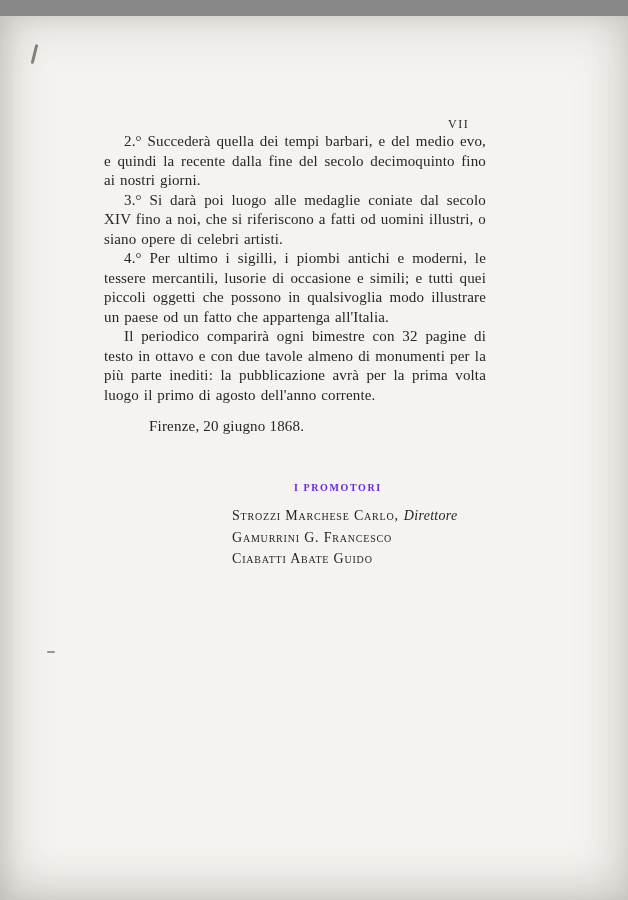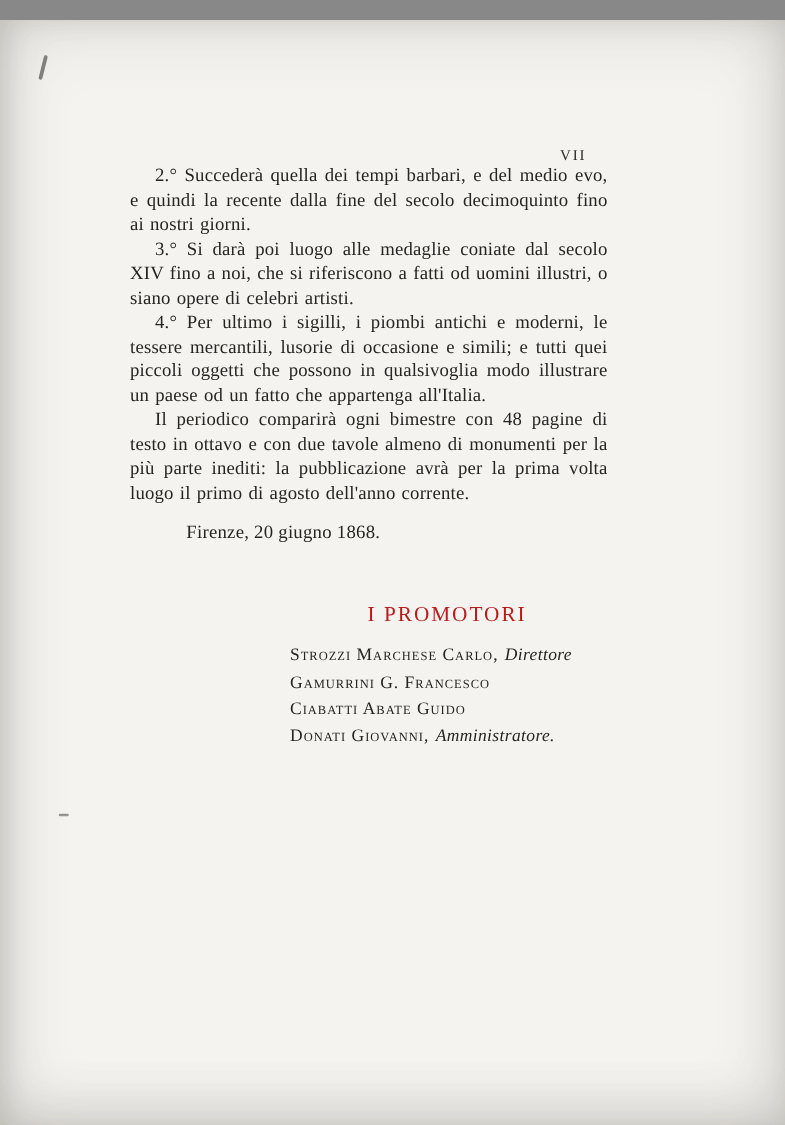--- a/index.html
+++ b/index.html
@@ -72,24 +72,24 @@
   .dateline {
     margin: 13px 0 0 45px;
     font-size: 15px;
     letter-spacing: 0.2px;
   }
   .promotori {
     margin-top: 47px;
   }
   .promotori-heading {
     margin: 0 0 0 190px;
-    font-size: 17px;
-    font-weight: normal;
+    font-size: 10px;
+    font-weight: bold;
     letter-spacing: 1.6px;
-    color: #b91c1c;
+    color: #6d28d9;
   }
   .promoter-list {
     list-style: none;
     margin: 12px 0 0 128px;
     padding: 0;
   }
   .promoter-list li {
     font-size: 14px;
     line-height: 21.5px;
     letter-spacing: 0.3px;
@@ -108,39 +108,36 @@
 <body>
 
 <div class="scan-page">
 
   <span class="folio">VII</span>
 
   <div class="text-block">
     <p class="para">2.° Succederà quella dei tempi barbari, e del medio evo, e quindi la recente dalla fine del secolo decimoquinto fino ai nostri giorni.</p>
     <p class="para">3.° Si darà poi luogo alle medaglie coniate dal secolo XIV fino a noi, che si riferiscono a fatti od uomini illustri, o siano opere di celebri artisti.</p>
     <p class="para">4.° Per ultimo i sigilli, i piombi antichi e moderni, le tessere mercantili, lusorie di occasione e simili; e tutti quei piccoli oggetti che possono in qualsivoglia modo illustrare un paese od un fatto che appartenga all'Italia.</p>
-    <p class="para">Il periodico comparirà ogni bimestre con 48 pagine di testo in ottavo e con due tavole almeno di monumenti per la più parte inediti: la pubblicazione avrà per la prima volta luogo il primo di agosto dell'anno corrente.</p>
+    <p class="para">Il periodico comparirà ogni bimestre con 32 pagine di testo in ottavo e con due tavole almeno di monumenti per la più parte inediti: la pubblicazione avrà per la prima volta luogo il primo di agosto dell'anno corrente.</p>
 
     <p class="dateline">Firenze, 20 giugno 1868.</p>
 
     <div class="promotori">
       <h3 class="promotori-heading">I PROMOTORI</h3>
       <ul class="promoter-list">
         <li>
           <span class="pname">Strozzi Marchese Carlo,</span><span class="role">Direttore</span>
         </li>
         <li>
           <span class="pname">Gamurrini G. Francesco</span><span class="role"></span>
         </li>
         <li>
           <span class="pname">Ciabatti Abate Guido</span><span class="role"></span>
         </li>
-        <li>
-          <span class="pname">Donati Giovanni,</span><span class="role">Amministratore.</span>
-        </li>
       </ul>
     </div>
   </div>
 
   <div class="artifact-corner"></div>
   <div class="artifact-dash"></div>
   <div class="vignette"></div>
 </div>
 
 </body></html>

